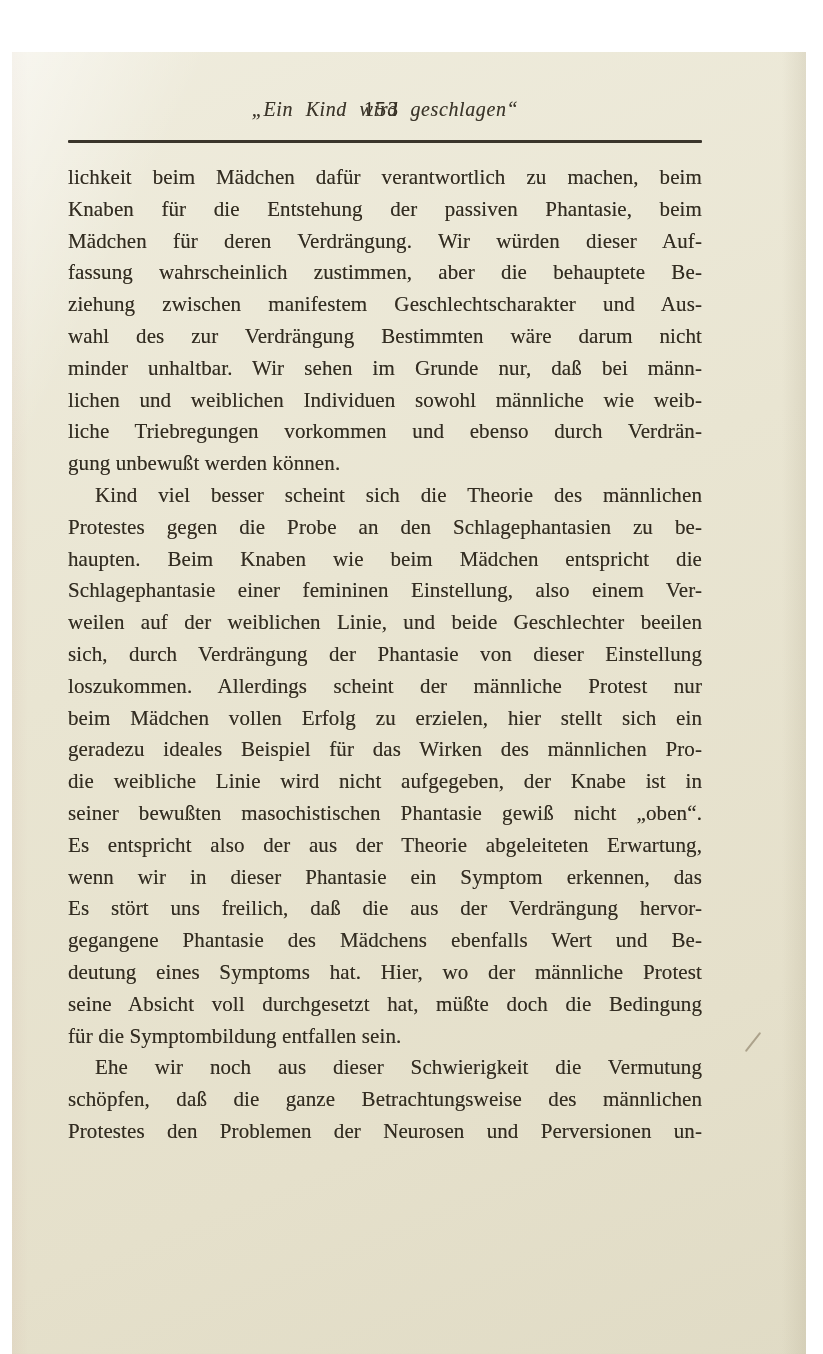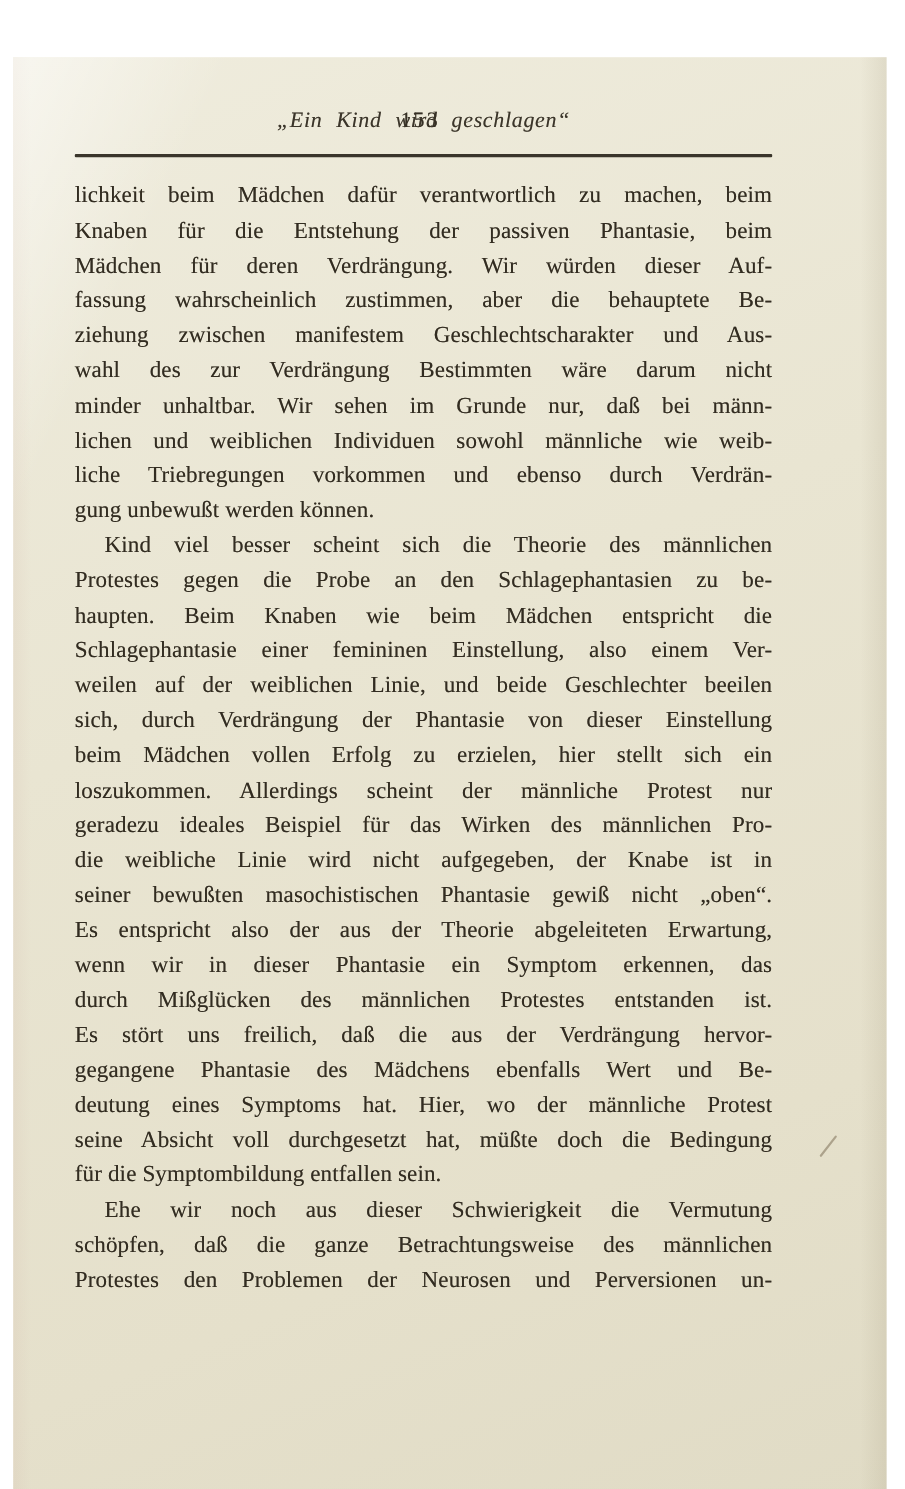--- a/index.html
+++ b/index.html
@@ -142,28 +142,27 @@
       <div class="line">minder unhaltbar. Wir sehen im Grunde nur, daß bei männ-</div>
       <div class="line">lichen und weiblichen Individuen sowohl männliche wie weib-</div>
       <div class="line">liche Triebregungen vorkommen und ebenso durch Verdrän-</div>
       <div class="line pe">gung unbewußt werden können.</div>
       <div class="line in">Kind viel besser scheint sich die Theorie des männlichen</div>
       <div class="line">Protestes gegen die Probe an den Schlagephantasien zu be-</div>
       <div class="line">haupten. Beim Knaben wie beim Mädchen entspricht die</div>
       <div class="line">Schlagephantasie einer femininen Einstellung, also einem Ver-</div>
       <div class="line">weilen auf der weiblichen Linie, und beide Geschlechter beeilen</div>
       <div class="line">sich, durch Verdrängung der Phantasie von dieser Einstellung</div>
+      <div class="line">loszukommen. Allerdings scheint der männliche Protest nur</div>
       <div class="line">beim Mädchen vollen Erfolg zu erzielen, hier stellt sich ein</div>
-      <div class="line">loszukommen. Allerdings scheint der männliche Protest nur</div>
       <div class="line">geradezu ideales Beispiel für das Wirken des männlichen Pro-</div>
       <div class="line">die weibliche Linie wird nicht aufgegeben, der Knabe ist in</div>
       <div class="line">seiner bewußten masochistischen Phantasie gewiß nicht „oben“.</div>
       <div class="line">Es entspricht also der aus der Theorie abgeleiteten Erwartung,</div>
       <div class="line">wenn wir in dieser Phantasie ein Symptom erkennen, das</div>
-      <div class="line">durch Mißglücken des männlichen Protestes entstanden ist.</div>
       <div class="line">Es stört uns freilich, daß die aus der Verdrängung hervor-</div>
       <div class="line">gegangene Phantasie des Mädchens ebenfalls Wert und Be-</div>
       <div class="line">deutung eines Symptoms hat. Hier, wo der männliche Protest</div>
       <div class="line">seine Absicht voll durchgesetzt hat, müßte doch die Bedingung</div>
       <div class="line pe">für die Symptombildung entfallen sein.</div>
       <div class="line in">Ehe wir noch aus dieser Schwierigkeit die Vermutung</div>
       <div class="line">schöpfen, daß die ganze Betrachtungsweise des männlichen</div>
       <div class="line">Protestes den Problemen der Neurosen und Perversionen un-</div>
     </div>
 

